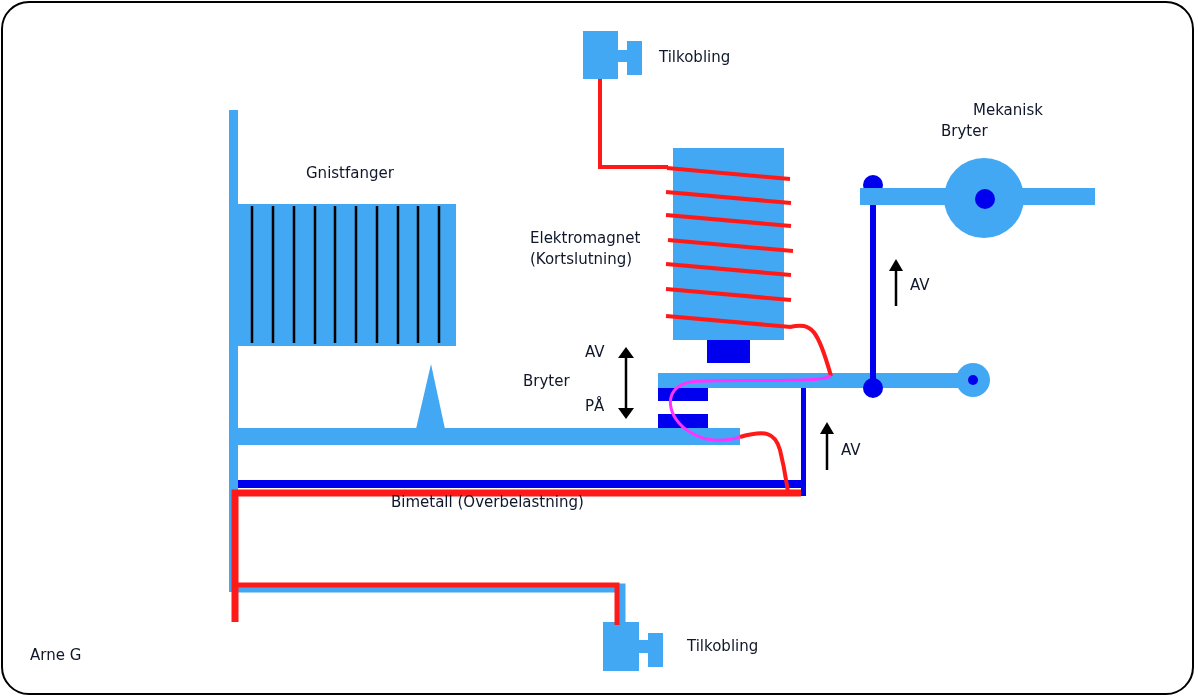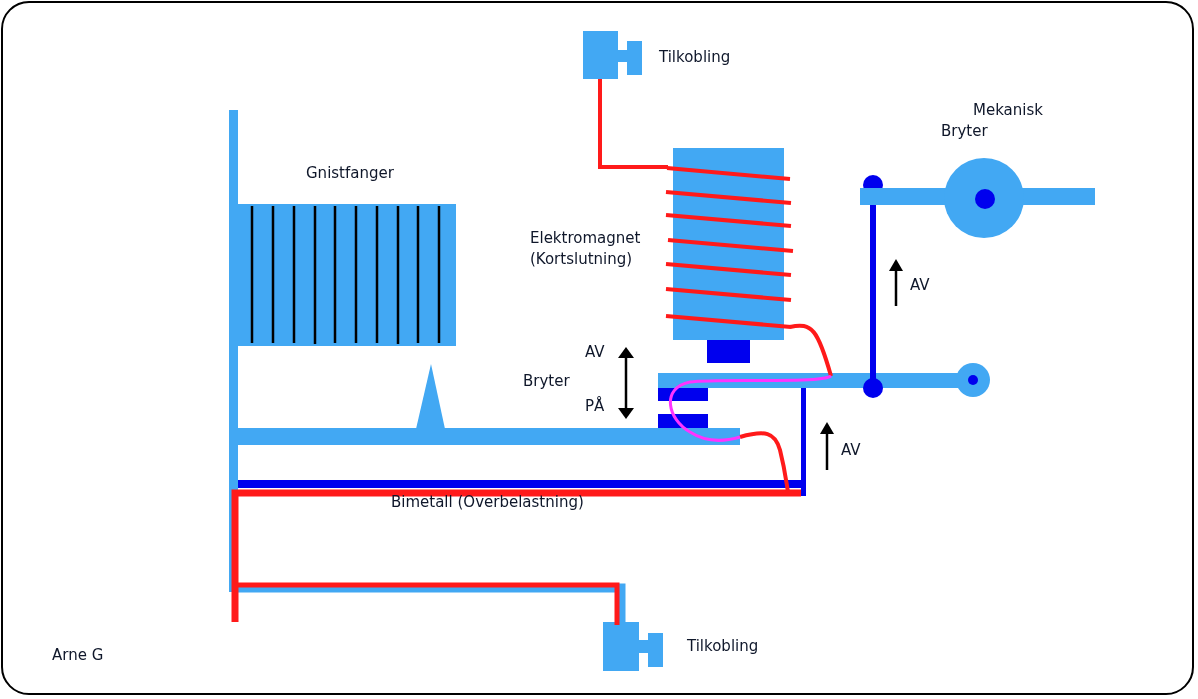--- a/index.html
+++ b/index.html
@@ -118,13 +118,13 @@
 <div class="lbl" style="left:530px; top:228px;">Elektromagnet</div>
 <div class="lbl" style="left:530px; top:249px;">(Kortslutning)</div>
 <div class="lbl" style="left:941px; top:100px;margin-left:32px;">Mekanisk</div>
 <div class="lbl" style="left:941px; top:121px;">Bryter</div>
 <div class="lbl" style="left:523px; top:371px;">Bryter</div>
 <div class="lbl" style="left:585px; top:342px;">AV</div>
 <div class="lbl" style="left:585px; top:396px;">PÅ</div>
 <div class="lbl" style="left:910px; top:275px;">AV</div>
 <div class="lbl" style="left:841px; top:440px;">AV</div>
 <div class="lbl" style="left:391px; top:492px;">Bimetall (Overbelastning)</div>
-<div class="lbl" style="left:52px; top:645px;">Arne G</div>
+<div class="lbl" style="left:30px; top:645px;">Arne G</div>
 
 </body></html>

